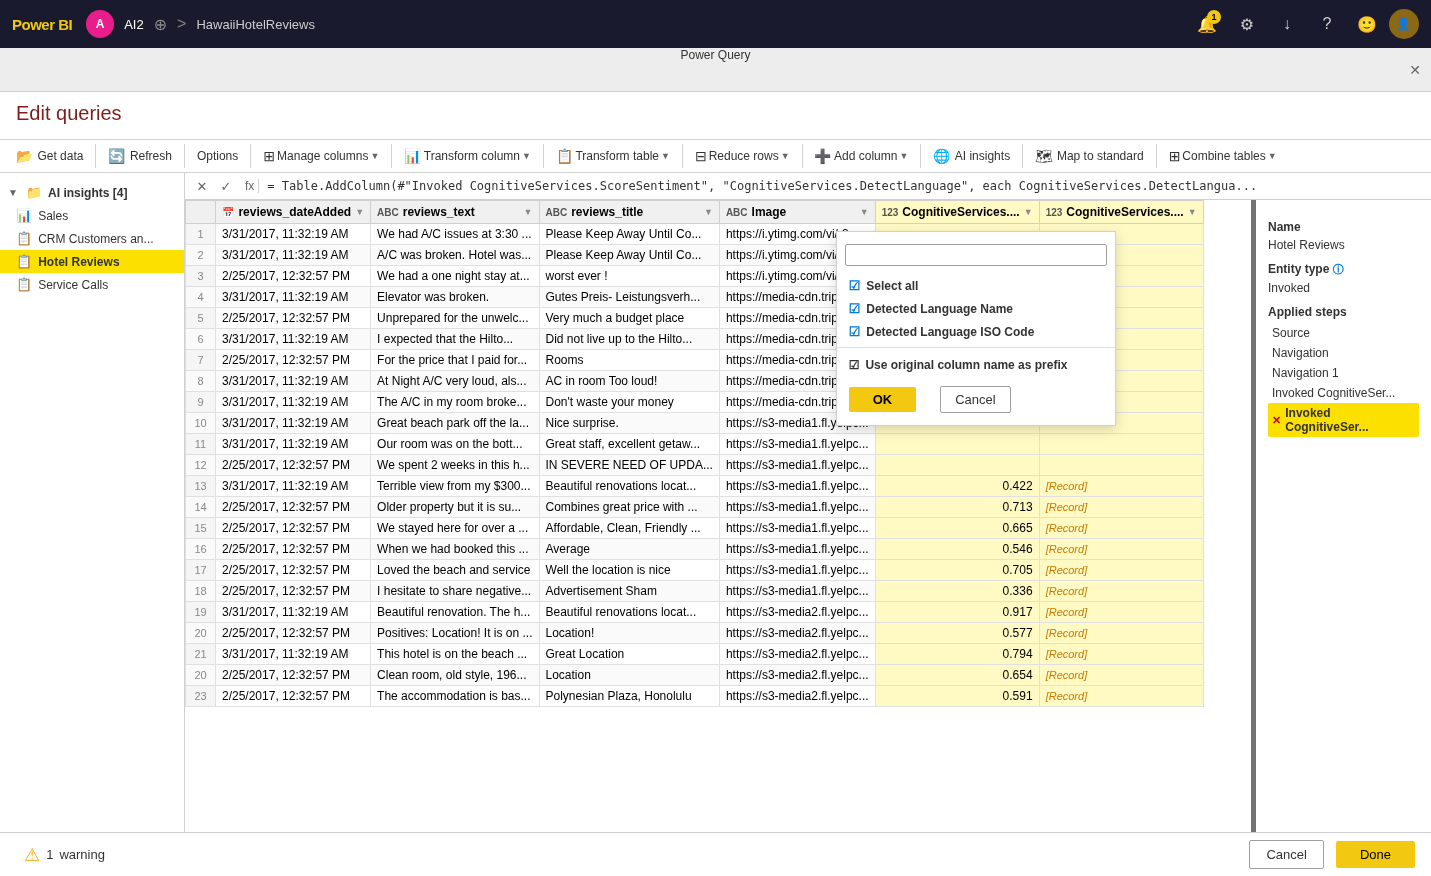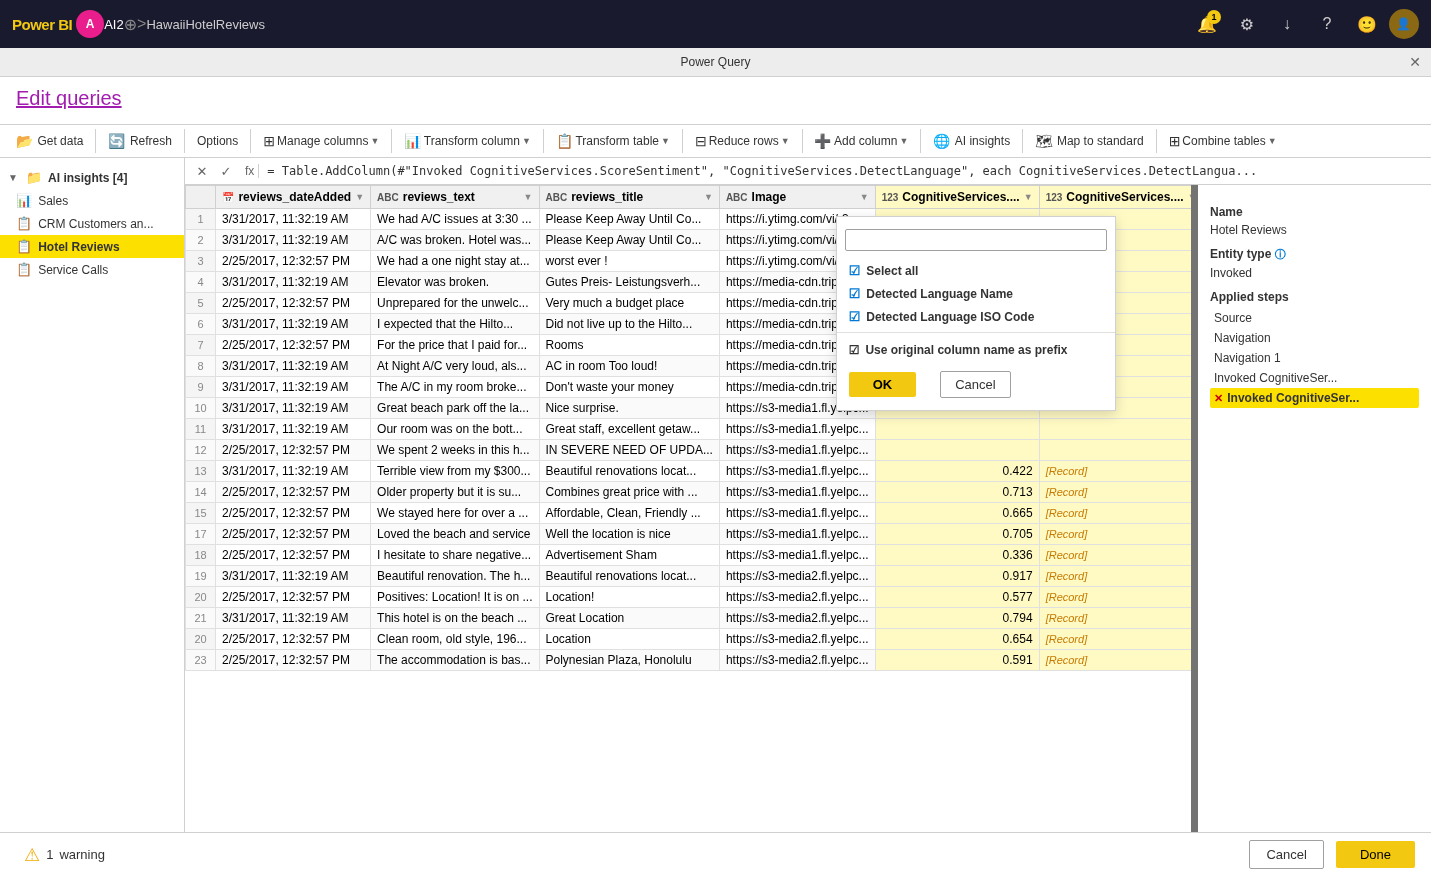--- a/index.html
+++ b/index.html
@@ -5,20 +5,21 @@
     * { box-sizing: border-box; margin: 0; padding: 0; font-family: 'Segoe UI', Arial, sans-serif; }
     body { background: #f3f3f3; overflow: hidden; width: 1431px; height: 876px; }
 
     
     .topnav {
       background: #1a1a2e;
       height: 48px;
       display: flex;
       align-items: center;
       padding: 0 12px;
+      gap: 10px;
       color: white;
     }
     .topnav-logo { font-size: 15px; font-weight: 700; color: #f2c811; letter-spacing: -0.5px; margin-right: 4px; }
     .topnav-avatar {
       width: 28px; height: 28px; border-radius: 50%;
       background: #e91e8c; color: white; font-size: 12px;
       display: flex; align-items: center; justify-content: center; font-weight: 700;
     }
     .topnav-label { color: white; font-size: 13px; }
     .topnav-sep { color: #888; font-size: 16px; }
@@ -46,40 +47,39 @@
       position: absolute;
       top: 48px; left: 0; right: 0; bottom: 0;
       background: #f5f5f5;
       display: flex;
       flex-direction: column;
     }
 
     
     .pq-titlebar {
       background: #ededed;
-      height: 29px;
+      height: 44px;
       display: flex;
-      align-items: center;
       justify-content: center;
       border-bottom: 1px solid #d0d0d0;
       position: relative;
     }
     .pq-titlebar-label { font-size: 12px; color: #333; }
     .pq-close {
       position: absolute; right: 10px; top: 50%; transform: translateY(-50%);
       font-size: 14px; color: #666; cursor: pointer;
     }
 
     
     .pq-header {
       background: white;
       padding: 10px 16px 6px;
       border-bottom: 1px solid #d0d0d0;
     }
-    .pq-title { font-size: 20px; color: #a21caf; font-weight: 300; margin-bottom: 8px; text-decoration: underline; }
+    .pq-title { font-size: 20px; color: #7f1d1d; font-weight: 300; margin-bottom: 8px; }
 
     
     .toolbar {
       display: flex;
       align-items: center;
       gap: 0;
       background: white;
       padding: 4px 8px;
       border-bottom: 1px solid #d0d0d0;
       flex-wrap: nowrap;
@@ -181,23 +181,23 @@
     .col-type-icon { font-size: 10px; color: #555; }
     .col-filter-btn { font-size: 9px; color: #888; margin-left: auto; cursor: pointer; }
     .record-badge {
       color: #c67b00; font-style: italic; font-size: 11px;
     }
     .number-cell { text-align: right; }
     .highlighted-col { background: #fff9c4 !important; }
 
     
     .pq-rightpanel {
-      width: 240px;
+      width: 180px;
       background: white;
-      border-left: 7px solid #737373;
+      border-left: 5px solid #737373;
       padding: 10px 12px;
       overflow-y: auto;
     }
     .rp-section-label { font-size: 12px; font-weight: 600; color: #333; margin-bottom: 4px; margin-top: 10px; }
     .rp-value { font-size: 12px; color: #333; margin-bottom: 4px; }
     .rp-info-icon { font-size: 11px; color: #0078d4; }
     .applied-step {
       display: flex; align-items: center; gap: 4px;
       padding: 3px 4px; font-size: 12px; color: #333;
       cursor: pointer; border-radius: 2px;
@@ -634,20 +634,29 @@
                 <tr>
                   <td class="row-num">15</td>
                   <td>2/25/2017, 12:32:57 PM</td>
                   <td>We stayed here for over a ...</td>
                   <td>Affordable, Clean, Friendly ...</td>
                   <td>https://s3-media1.fl.yelpc...</td>
                   <td class="highlighted-col number-cell">0.665</td>
                   <td class="highlighted-col"><span class="record-badge">[Record]</span></td>
                 </tr>
                 <tr>
+                  <td class="row-num">16</td>
+                  <td>2/25/2017, 12:32:57 PM</td>
+                  <td>When we had booked this ...</td>
+                  <td>Average</td>
+                  <td>https://s3-media1.fl.yelpc...</td>
+                  <td class="highlighted-col number-cell">0.546</td>
+                  <td class="highlighted-col"><span class="record-badge">[Record]</span></td>
+                </tr>
+                <tr>
                   <td class="row-num">17</td>
                   <td>2/25/2017, 12:32:57 PM</td>
                   <td>Loved the beach and service</td>
                   <td>Well the location is nice</td>
                   <td>https://s3-media1.fl.yelpc...</td>
                   <td class="highlighted-col number-cell">0.705</td>
                   <td class="highlighted-col"><span class="record-badge">[Record]</span></td>
                 </tr>
                 <tr>
                   <td class="row-num">18</td>

